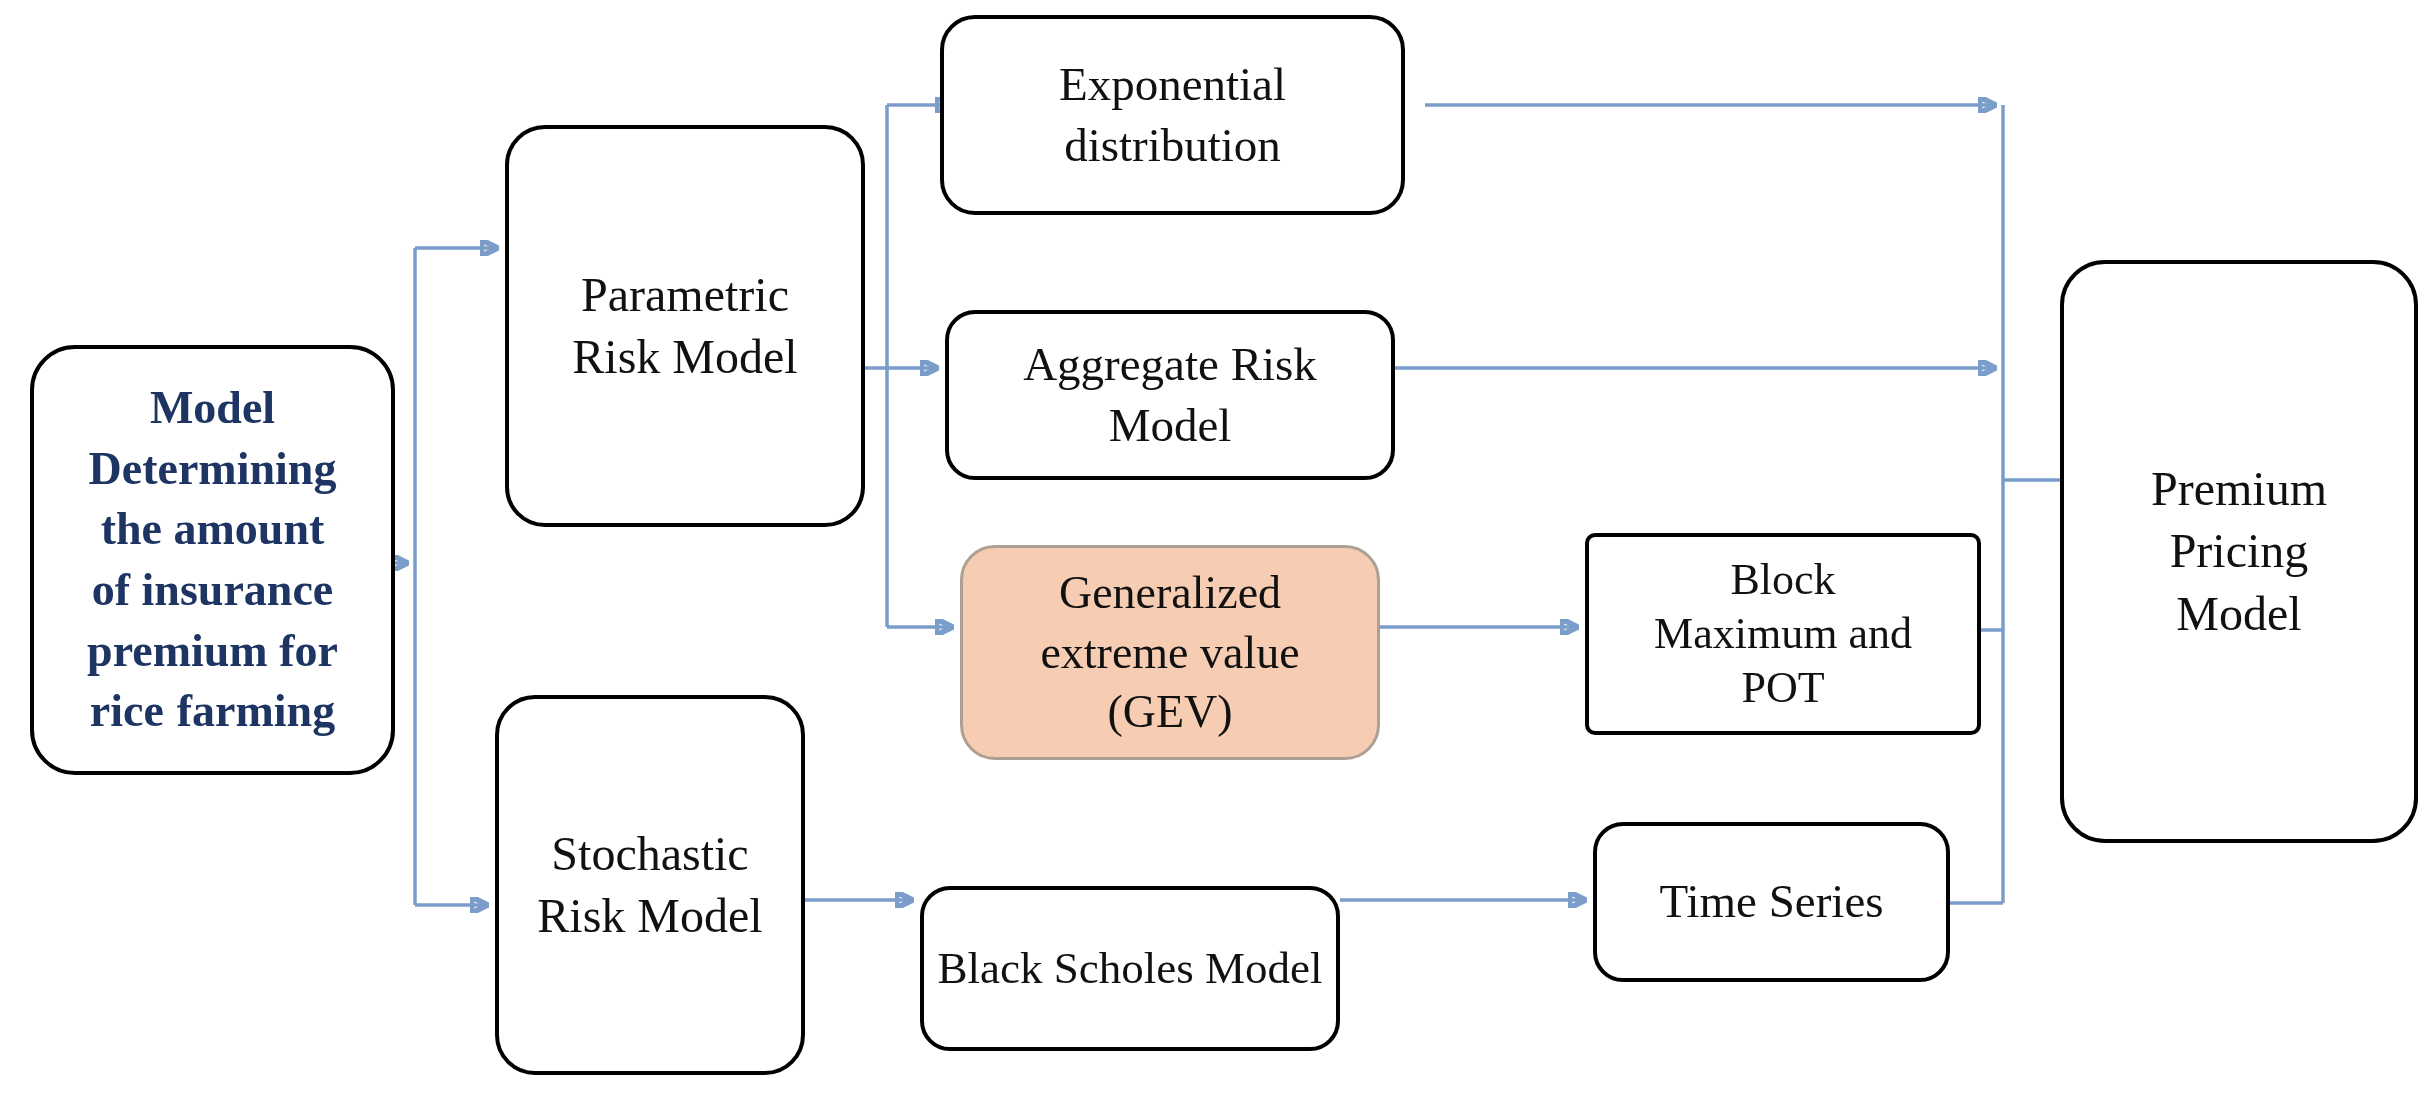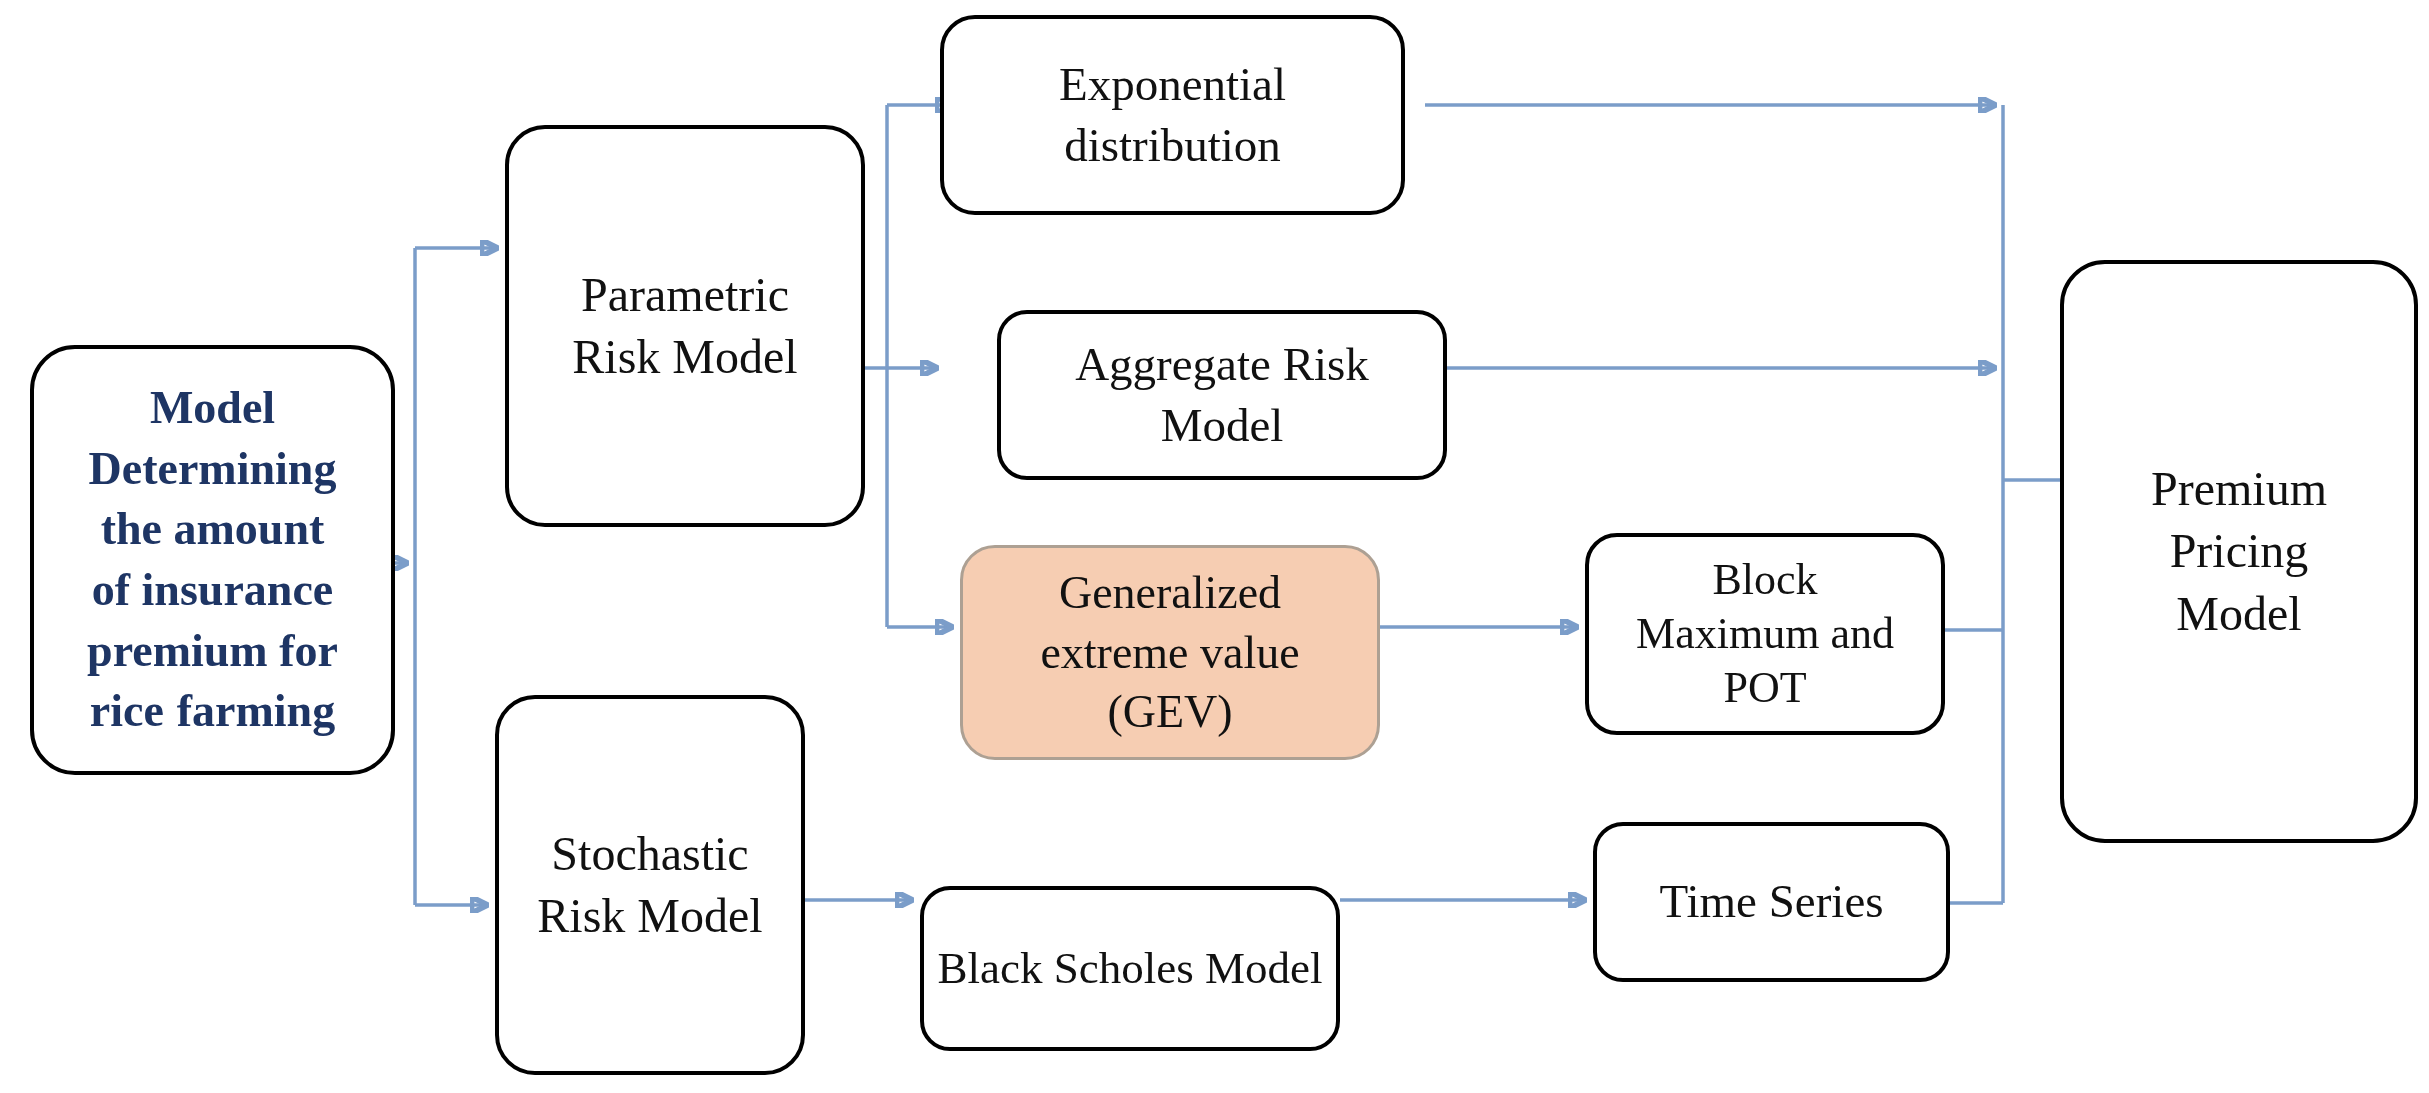--- a/index.html
+++ b/index.html
@@ -39,26 +39,26 @@
   .node-model .label{
     font-weight:bold;color:var(--title-text);
     font-size:46px;line-height:1.32;white-space:normal;
   }
   .node-model .line{display:block;}
   .node-model .u{text-decoration-thickness:3px;text-underline-offset:5px;}
   .node-model .gap{margin-right:0.28em;}
   .node-parametric{left:505px;top:125px;width:360px;height:402px;font-size:48px;align-items:center;}
   .node-stochastic{left:495px;top:695px;width:310px;height:380px;font-size:48px;}
   .node-exponential{left:940px;top:15px;width:465px;height:200px;font-size:47px;border-radius:35px;}
-  .node-aggregate{left:997px;top:310px;width:450px;height:170px;font-size:47px;border-radius:30px;}
+  .node-aggregate{left:945px;top:310px;width:450px;height:170px;font-size:47px;border-radius:30px;}
   .node-gev{
     left:960px;top:545px;width:420px;height:215px;font-size:46px;border-radius:35px;
     background:var(--gev-fill);border:3px solid var(--gev-border);
   }
-  .node-blockmax{left:1585px;top:533px;width:360px;height:202px;font-size:44px;border-radius:32px;}
+  .node-blockmax{left:1585px;top:533px;width:396px;height:202px;font-size:44px;border-radius:10px;}
   .node-blockmax .label{line-height:1.22;}
   .node-blackscholes{left:920px;top:838px;width:420px;height:165px;font-size:45px;border-radius:30px;margin-top:48px;}
   .node-timeseries{left:1593px;top:822px;width:357px;height:160px;font-size:47px;border-radius:30px;}
   .node-premium{left:2060px;top:260px;width:358px;height:583px;font-size:48px;border-radius:45px;}
 </style>
 </head>
 <body>
 
 <div class="canvas">
 

